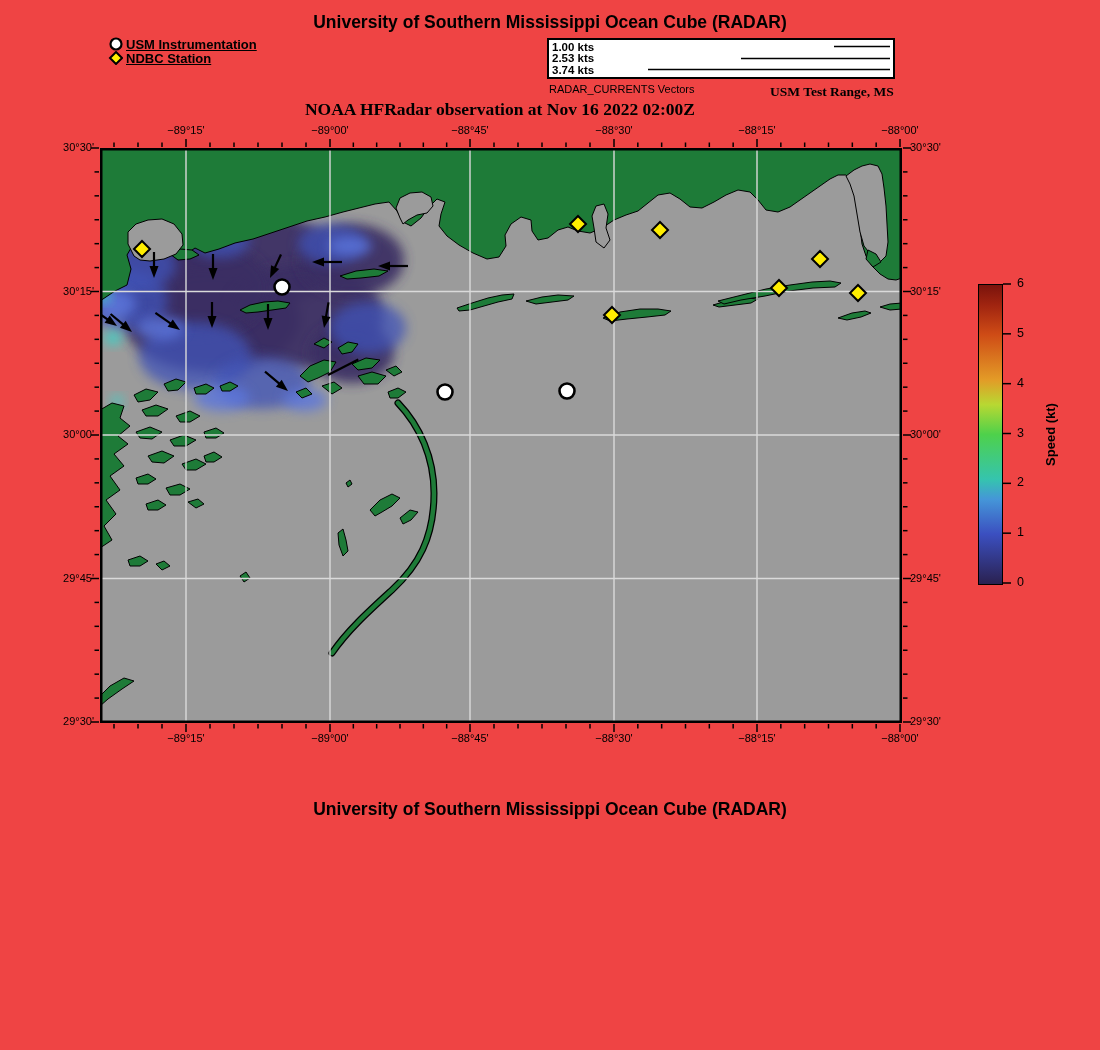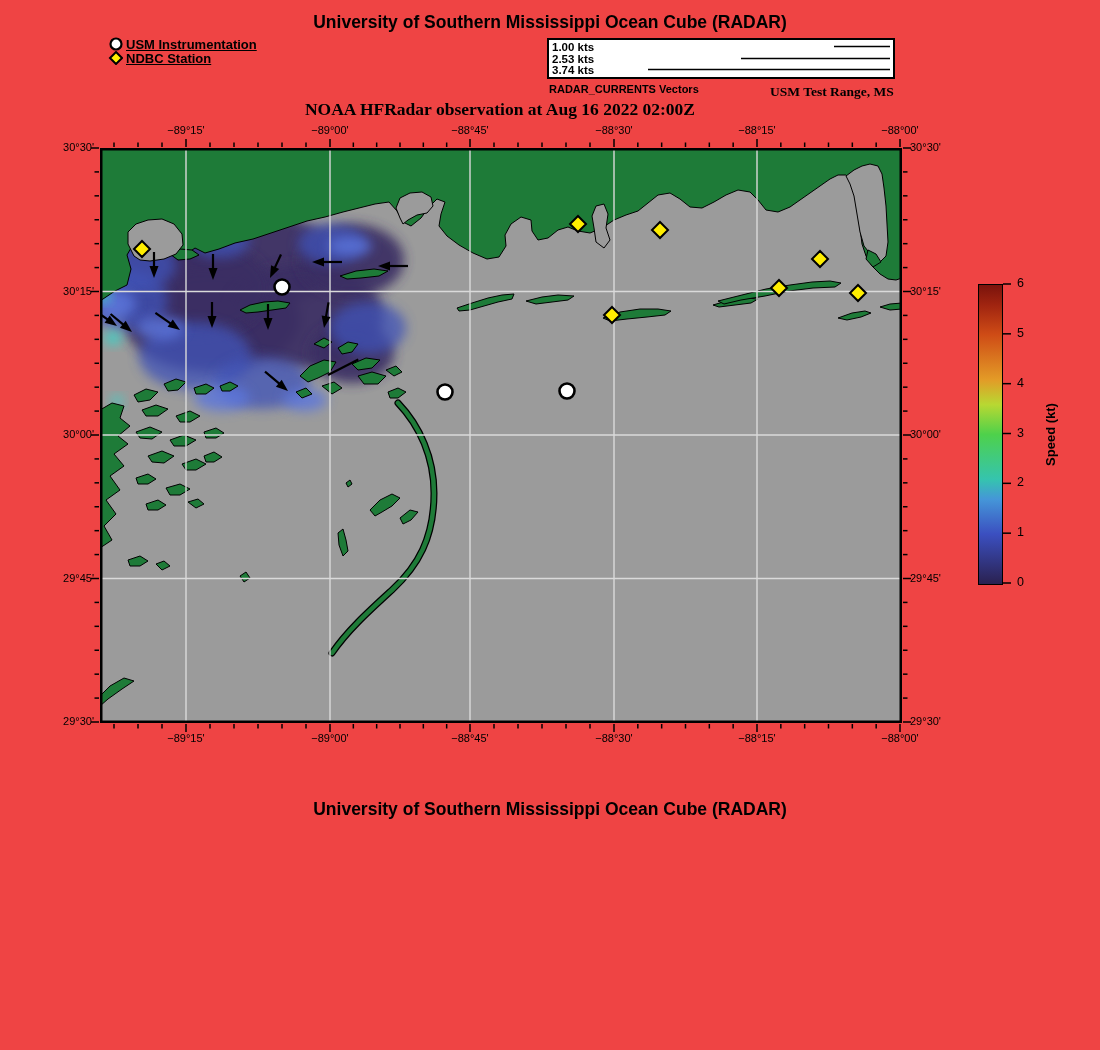--- a/index.html
+++ b/index.html
@@ -7,24 +7,24 @@
         font-family:"Liberation Sans",sans-serif;color:#000;}
   .abs{position:absolute;}
   .title{width:1000px;text-align:center;font-size:17.5px;font-weight:bold;white-space:nowrap;}
   .subtitle{width:1000px;text-align:center;font-family:"Liberation Serif",serif;
             font-size:17.5px;font-weight:bold;white-space:nowrap;}
   .range-label{font-family:"Liberation Serif",serif;font-size:13.5px;font-weight:bold;white-space:nowrap;}
   .legend-row{display:flex;align-items:center;height:14px;}
   .legend-row span.lbl{font-size:13px;font-weight:bold;margin-left:3px;white-space:nowrap;text-decoration:underline;}
   #vector-box{left:547px;top:38px;width:348px;height:41px;border:2.5px solid #000;
               background:#fff;padding:1px 3px;box-sizing:border-box;}
-  .vb-row{display:flex;height:11.5px;gap:44px;}
+  .vb-row{display:flex;align-items:center;height:11.5px;gap:44px;}
   .vb-row .vb-lbl{font-size:11.5px;font-weight:bold;width:54px;white-space:nowrap;}
   .vb-row svg{display:block;}
-  .vb-caption{font-size:11px;font-weight:bold;white-space:nowrap;}
+  .vb-caption{font-size:11px;font-weight:normal;white-space:nowrap;}
   .xtick{transform:translateX(-50%);font-size:11px;white-space:nowrap;}
   .ytick{font-size:11px;white-space:nowrap;}
   #colorbar{border:1.5px solid #000;}
   .cb-lbl{font-size:12.5px;}
   #cb-title{font-size:13px;font-weight:bold;transform:rotate(-90deg);transform-origin:center;white-space:nowrap;}
 </style>
 </head>
 <body>
 
 <div id="plot">
@@ -65,21 +65,21 @@
       <span class="vb-lbl">3.74 kts</span>
       <svg class="vb-arrow" width="292" height="11">
           <line x1="6" y1="5.5" x2="279" y2="5.5" stroke="#000" stroke-width="1.6"></line>
           <polygon points="289,5.5 276,1.5 276,9.5" fill="#000"></polygon>
         </svg>
     </div>
   </div>
 
   <div class="abs vb-caption" style="left:549px;top:83px;">RADAR_CURRENTS Vectors</div>
 
-  <div class="abs subtitle" style="left:0px;top:99px;">NOAA HFRadar observation at Aug 16 2022 02:00Z</div>
+  <div class="abs subtitle" style="left:0px;top:99px;">NOAA HFRadar observation at Nov 16 2022 02:00Z</div>
 
   <div class="abs range-label" style="left:770px;top:84px;">USM Test Range, MS</div>
 
   <svg id="map-svg" class="abs" style="left:100px;top:148px;" width="802" height="575">
       <rect x="0" y="0" width="802" height="575" fill="#9b9b9b"></rect>
       <defs>
         <filter id="blur" x="-50%" y="-50%" width="200%" height="200%">
           <feGaussianBlur stdDeviation="6"></feGaussianBlur>
         </filter>
       </defs>

